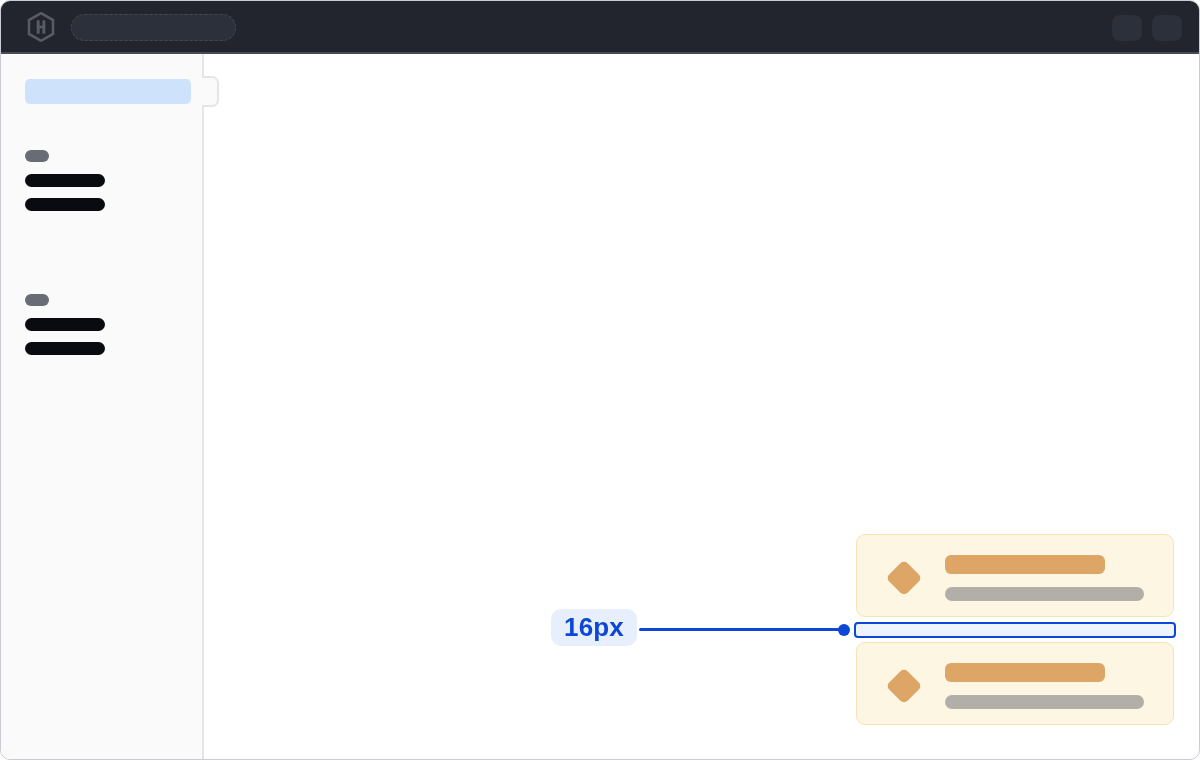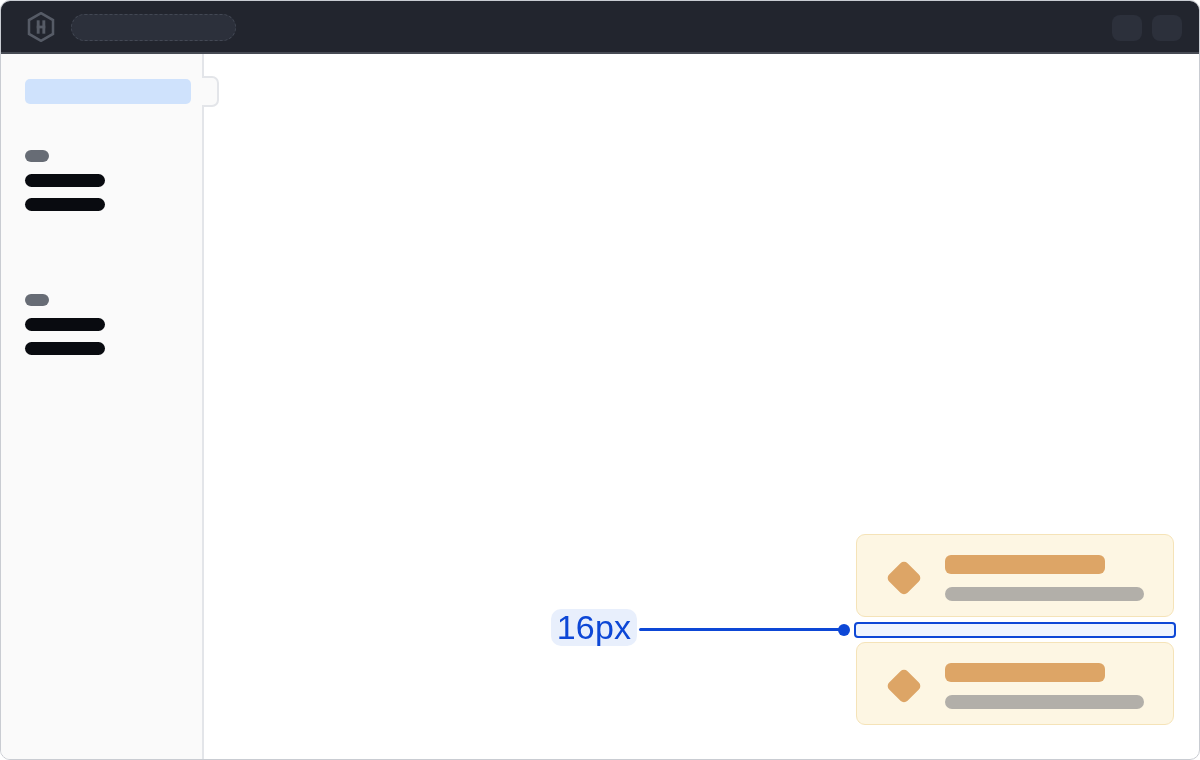--- a/index.html
+++ b/index.html
@@ -86,21 +86,21 @@
     border-radius:2px; background:var(--annotation-blue);
   }
   .measure-dot {
     position:absolute; left:837px; top:623px; width:12px; height:12px;
     border-radius:50%; background:var(--annotation-blue);
   }
   .measure-pill {
     position:absolute; left:550px; top:608px; width:86px; height:37px;
     border-radius:10px; background:var(--annotation-pill-bg);
     display:flex; align-items:center; justify-content:center;
-    color:var(--annotation-blue); font-size:34px; font-weight:400;
+    color:var(--annotation-blue); font-size:26px; font-weight:700;
     letter-spacing:0.2px;
   }
 </style>
 </head>
 <body>
 
 <div class="window">
 
   <header class="topbar">
     <svg class="logo" viewBox="0 0 24 26" fill="none">

